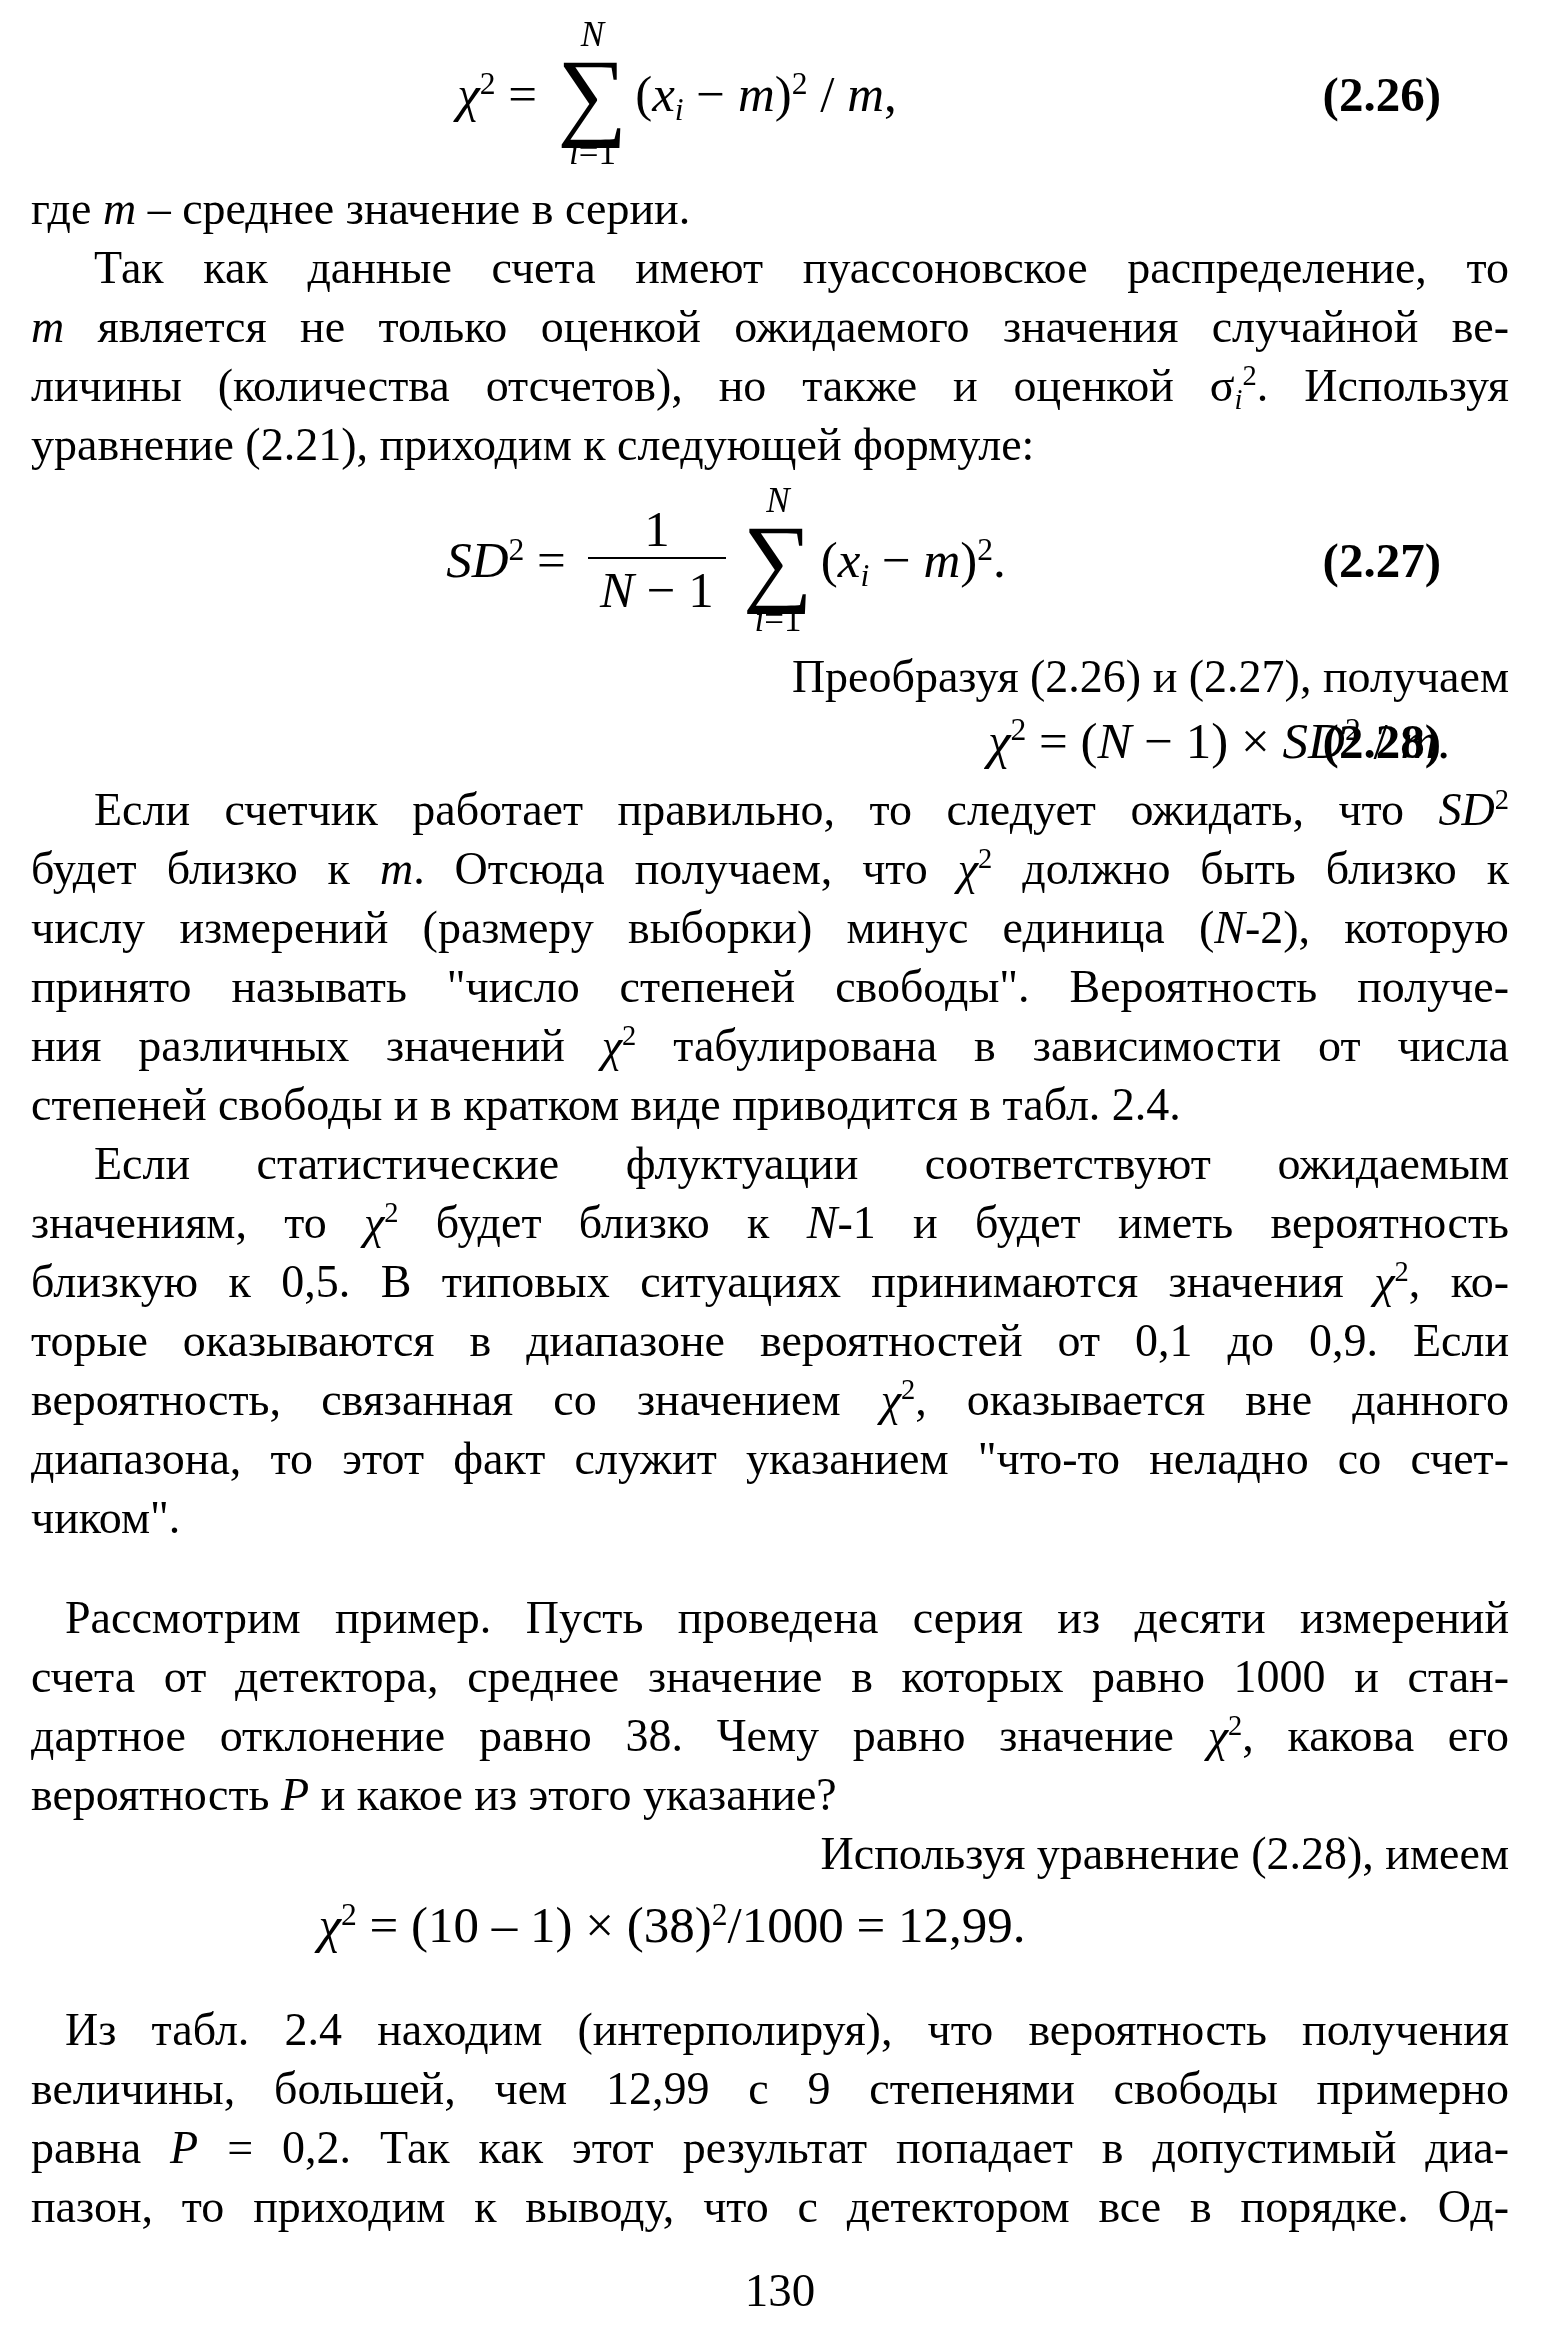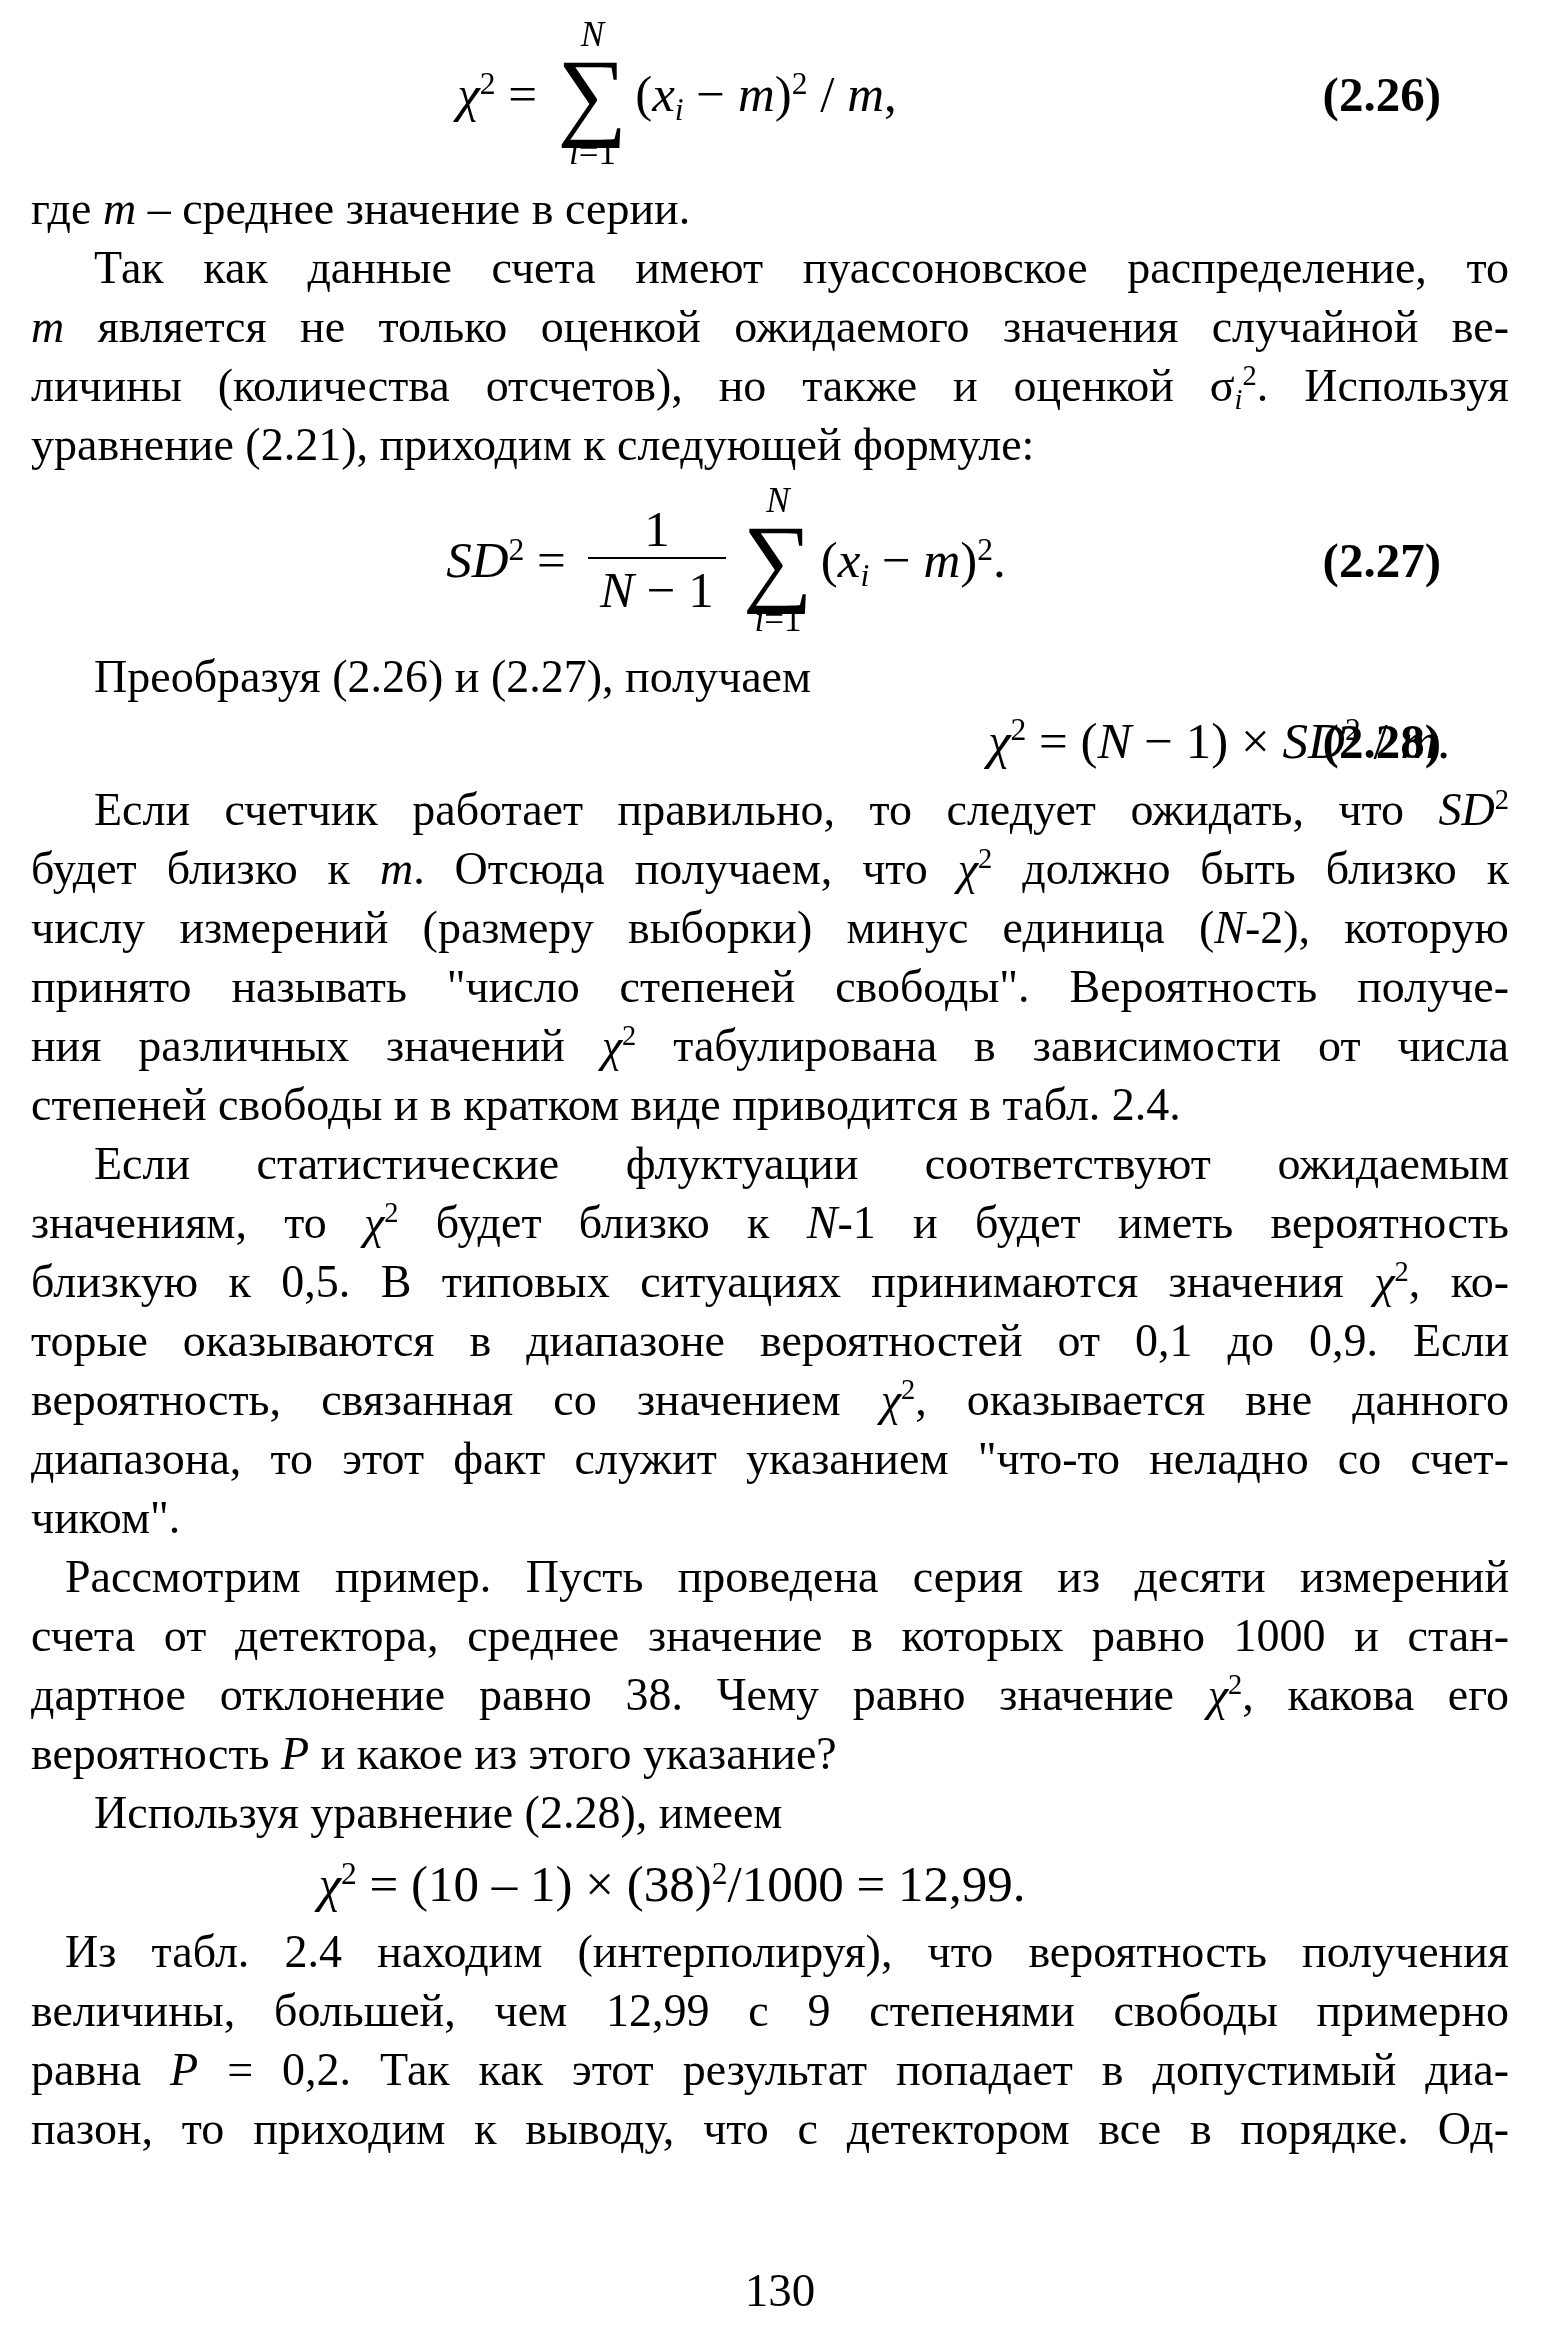--- a/index.html
+++ b/index.html
@@ -10,22 +10,22 @@
     font-family:"Liberation Serif","DejaVu Serif",serif;
     overflow:hidden;
   }
   .content{padding:0 51px 0 31px;}
   
   .line{
     font-size:46px;line-height:59px;
     text-align:left;
   }
   .line.justify{text-align:justify;text-align-last:justify;}
-  .line.indent-lg{text-indent:63px;}
-  .line.indent-sm{text-indent:34px;}
+  .line.indent-lg{text-indent:63px;text-align:right;}
+  .line.indent-sm{text-indent:34px;margin-top:41px;}
   .it{font-style:italic;}
   .sup{font-size:0.62em;position:relative;top:-0.55em;line-height:0;}
   .sub{font-size:0.62em;position:relative;top:0.3em;line-height:0;}
   
   .formula-row{
     position:relative;
     display:flex;align-items:center;justify-content:center;
     font-size:51px;
   }
   .f226{margin:15.6px 0 5.9px;transform:none;}

